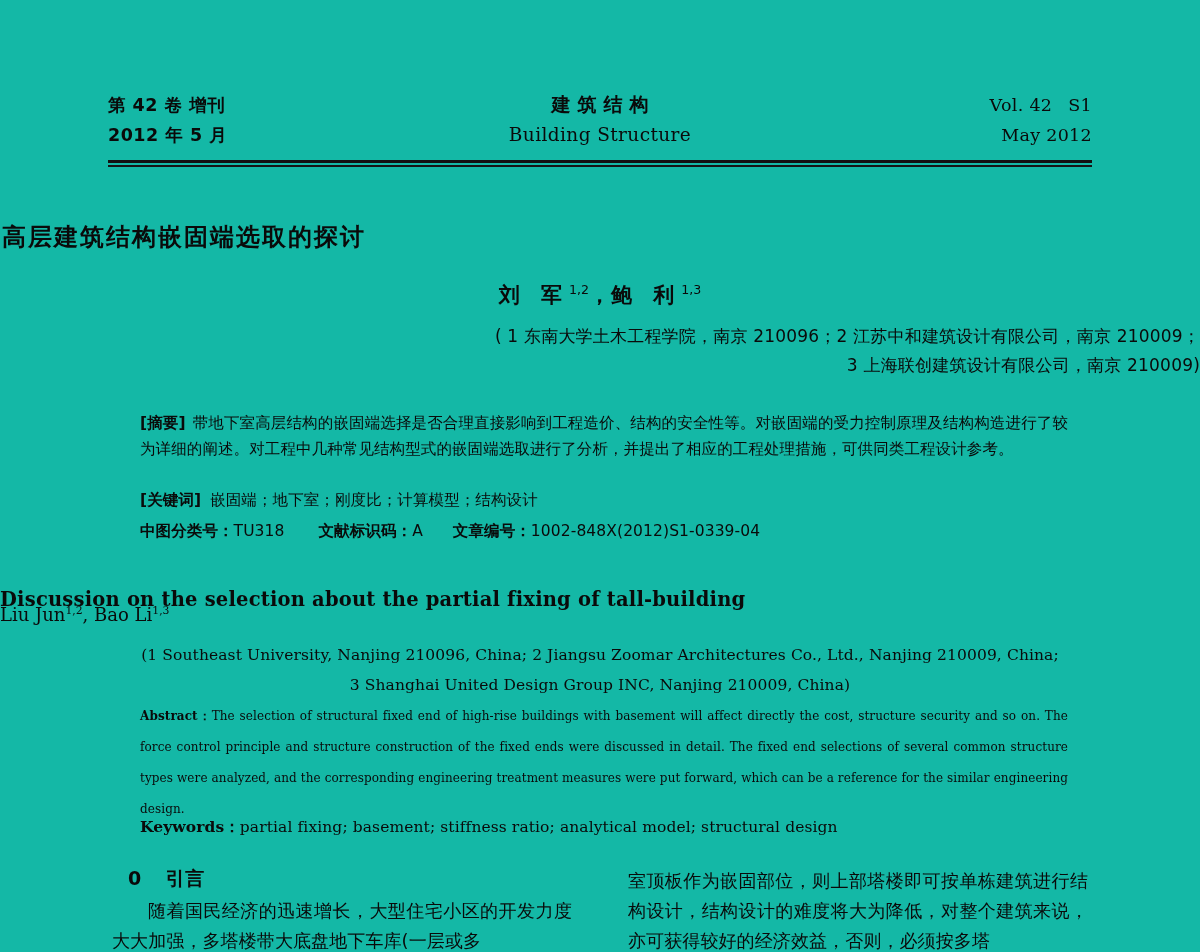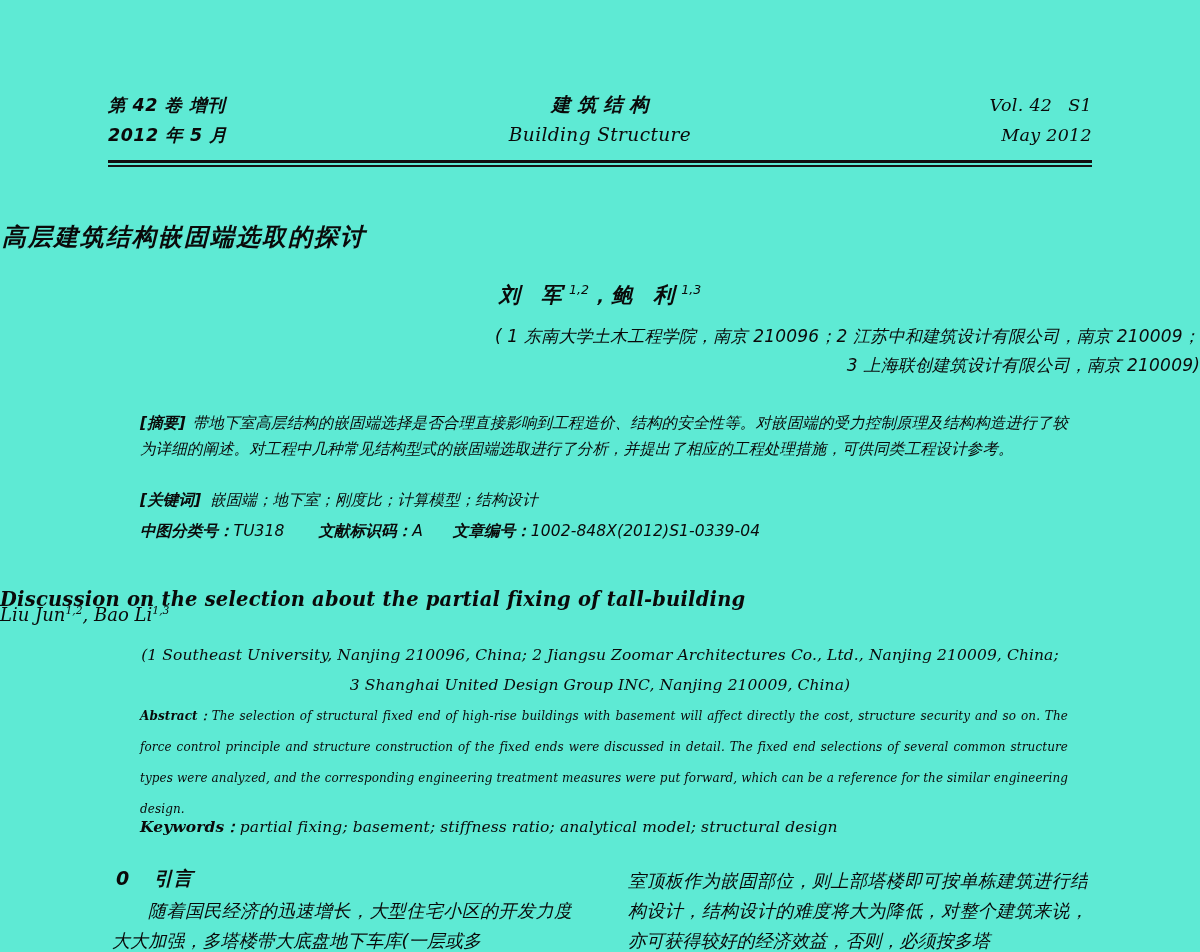--- a/index.html
+++ b/index.html
@@ -13,22 +13,21 @@
     height: 952px;
     font-family: "DejaVu Serif", "Liberation Serif", serif;
     color: #0a0a0a;
     overflow: hidden;
     position: relative;
   }
   .page {
     position: relative;
     width: 1200px;
     height: 952px;
-    background: #5eead4;
-    font-style: italic;
+    background: #14b8a6;
   }
 
   
   .masthead {
     position: absolute;
     left: 108px;
     top: 92px;
     width: 984px;
     height: 62px;
   }
@@ -242,21 +241,21 @@
     overflow: hidden;
   }
   .col {
     width: 460px;
     overflow: hidden;
   }
   .sec-head {
     font-family: "DejaVu Sans", "Liberation Sans", sans-serif;
     font-weight: bold;
     font-size: 19px;
-    margin: 0 0 4px 4px;
+    margin: 0 0 4px 16px;
     letter-spacing: 0.5px;
   }
   .sec-head .num { margin-right: 24px; }
   .body-p {
     font-family: "DejaVu Sans", "Liberation Sans", sans-serif;
     font-size: 18px;
     line-height: 30px;
     margin: 0;
     text-align: justify;
     text-justify: inter-ideograph;

